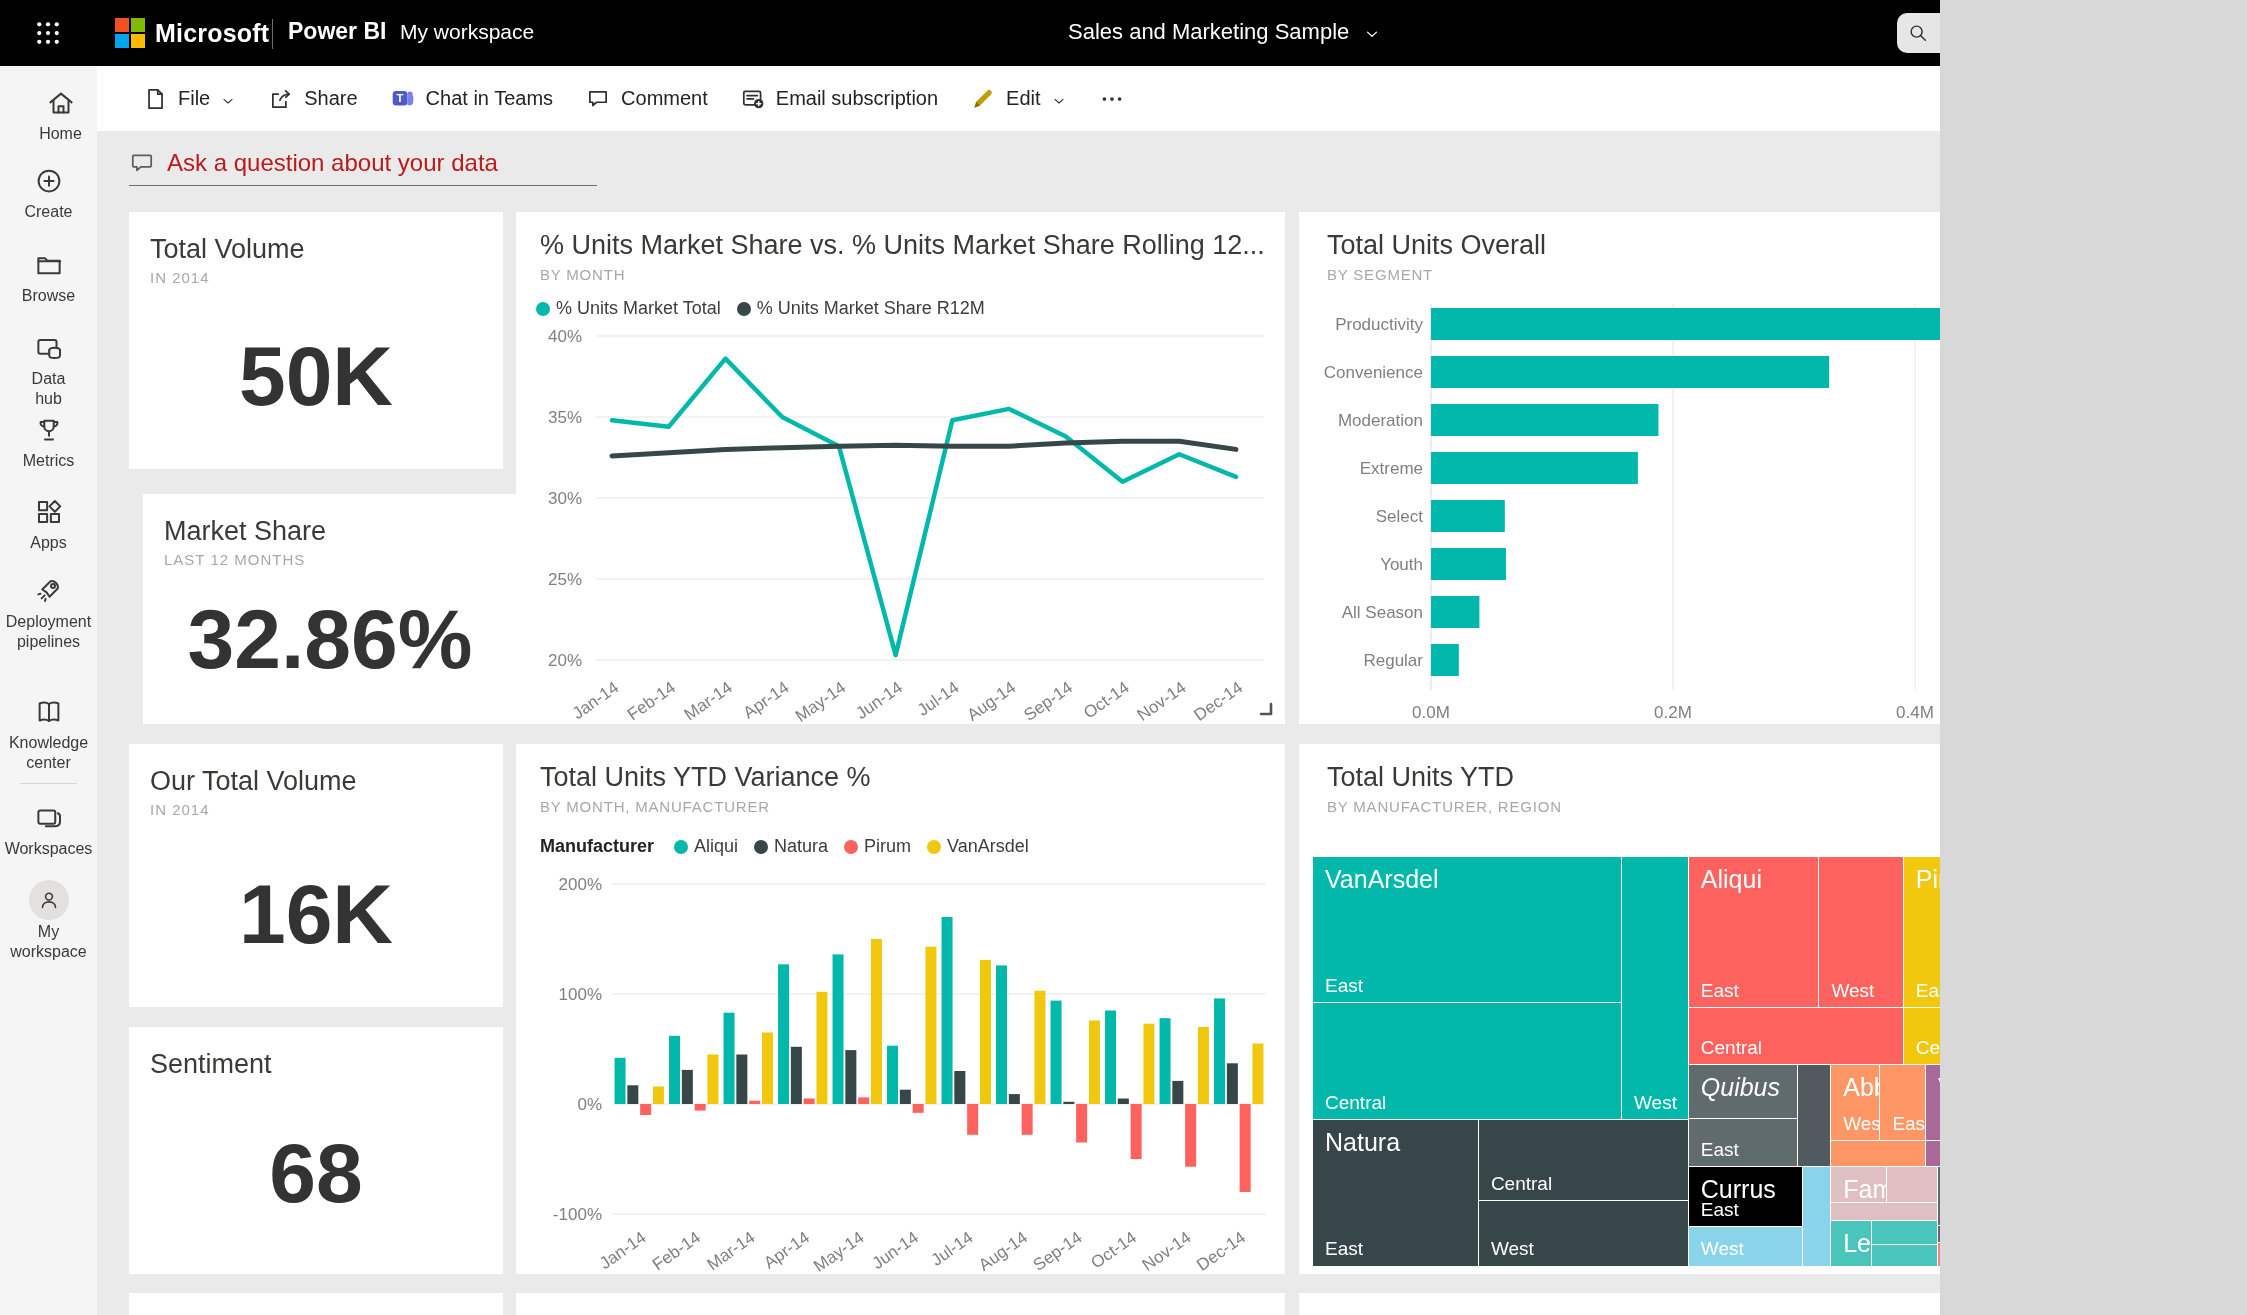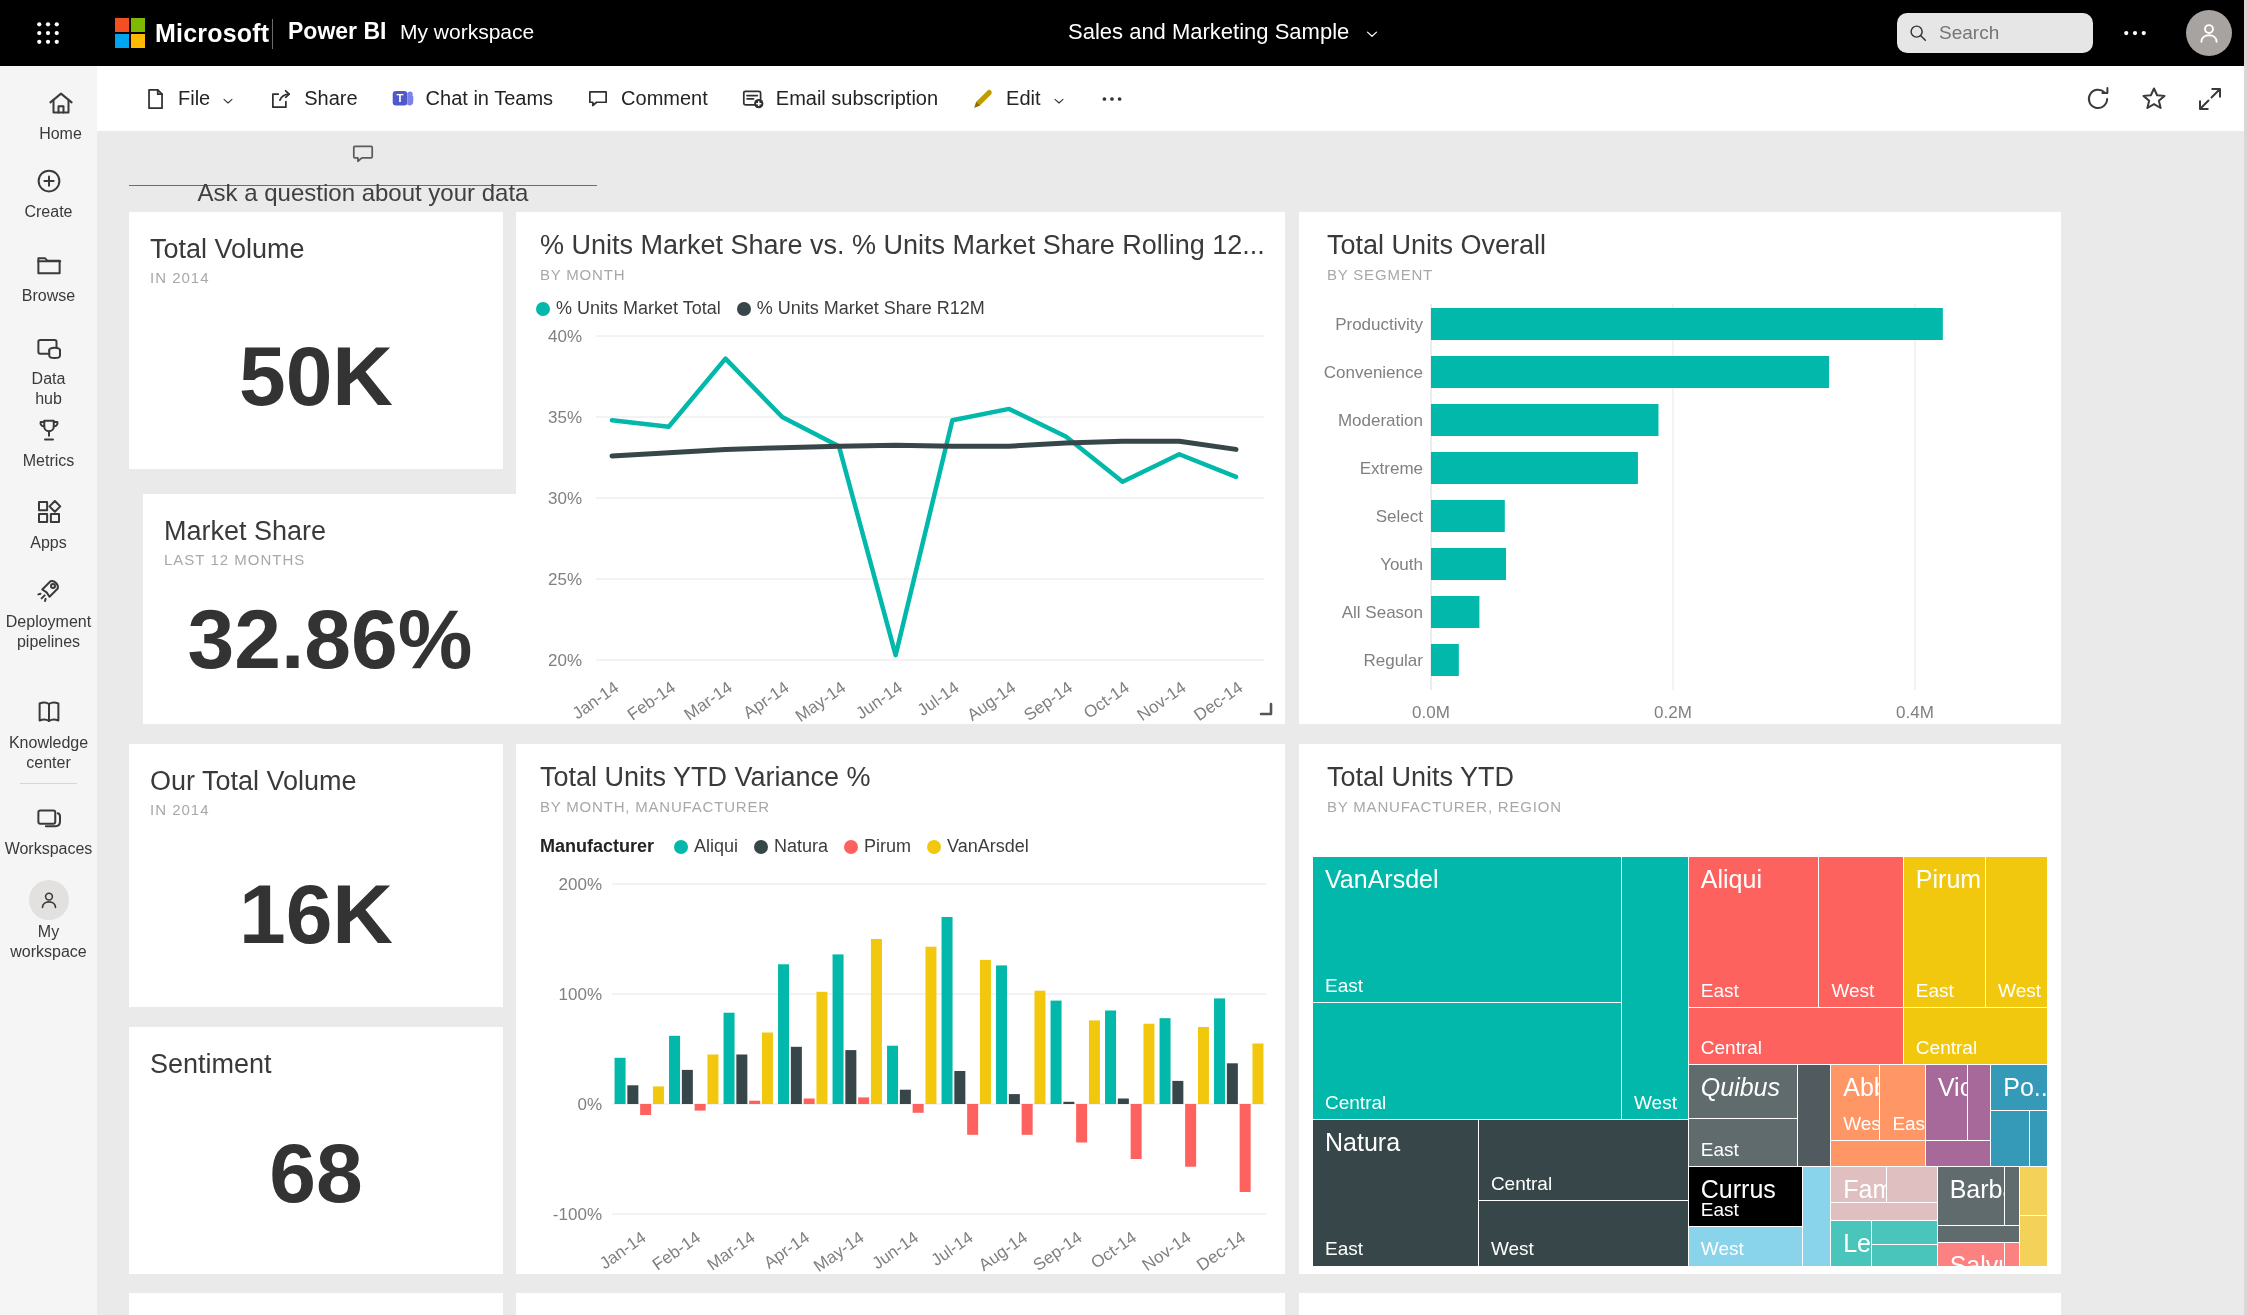--- a/index.html
+++ b/index.html
@@ -1,16 +1,16 @@
 <!DOCTYPE html>
 <html><head>
 <meta charset="utf-8">
 <style>
   html,body{margin:0;padding:0;background:#d8d8d8;}
-  .stage{position:relative;width:2244px;height:1315px;background:#eaeaea;
+  .stage{position:relative;width:1940px;height:1315px;background:#eaeaea;
     font-family:"Liberation Sans",sans-serif;overflow:hidden;-webkit-font-smoothing:antialiased;}
   
   .topbar{position:absolute;left:0;top:0;width:2247px;height:66px;background:#000;color:#fff;}
   .waffle{position:absolute;left:33px;top:18px;width:30px;height:30px;cursor:pointer;}
   .mslogo{position:absolute;left:115px;top:18px;display:flex;align-items:center;gap:10px;}
   .mssq{display:grid;grid-template-columns:14px 14px;grid-template-rows:14px 14px;gap:2px;}
   .mssq i{display:block;}
   .msname{font-size:25px;font-weight:bold;color:#fff;letter-spacing:.2px;}
   .brand-divider{position:absolute;left:272px;top:19px;width:1px;height:30px;background:#6b6b6b;}
   .pbi{position:absolute;left:288px;top:18px;font-size:23px;font-weight:bold;color:#fff;}
@@ -34,21 +34,21 @@
   
   .nav{position:absolute;left:0;top:66px;width:97px;height:1249px;background:#f5f5f5;}
   .nav-item{position:absolute;left:0;width:97px;text-align:center;color:#3b3a39;cursor:pointer;}
   .nav-item .nicon{display:inline-block;width:30px;height:30px;color:#3b3a39;}
   .nav-item .nlabel{font-size:16px;line-height:20px;color:#3b3a39;margin-top:2px;}
   .nav-divider{position:absolute;left:20px;width:57px;height:1px;background:#d6d6d6;}
   .nav-avatar{display:inline-flex;width:40px;height:40px;border-radius:50%;background:#e3e1df;
     align-items:center;justify-content:center;color:#3b3a39;}
   
   .qna{position:absolute;left:129px;top:141px;width:468px;height:44px;border-bottom:1px solid #6f6d6b;
-    display:flex;align-items:center;gap:12px;color:#404040;cursor:text;flex-direction:column;}
+    display:flex;align-items:center;gap:12px;color:#b91c1c;cursor:text;}
   .qna .qtext{font-size:24px;}
   
   .card{position:absolute;background:#fff;}
   .kpi-title{position:absolute;left:21px;top:22px;font-size:27px;color:#3b3a39;}
   .kpi-sub{position:absolute;left:21px;top:57px;font-size:15px;color:#a8a8a8;letter-spacing:1px;}
   .kpi-value{position:absolute;left:0;bottom:44px;width:100%;text-align:center;font-size:84px;font-weight:700;color:#333;}
   .chart-title{position:absolute;left:24px;top:18px;font-size:27px;color:#3b3a39;white-space:nowrap;}
   .chart-sub{position:absolute;left:24px;top:54px;font-size:15px;color:#a8a8a8;letter-spacing:.8px;}
   .legend{position:absolute;display:flex;align-items:center;gap:16px;font-size:18px;color:#3d3d3d;white-space:nowrap;}
   .legend .dot{width:14px;height:14px;border-radius:50%;display:inline-block;margin-right:6px;vertical-align:-1px;}

